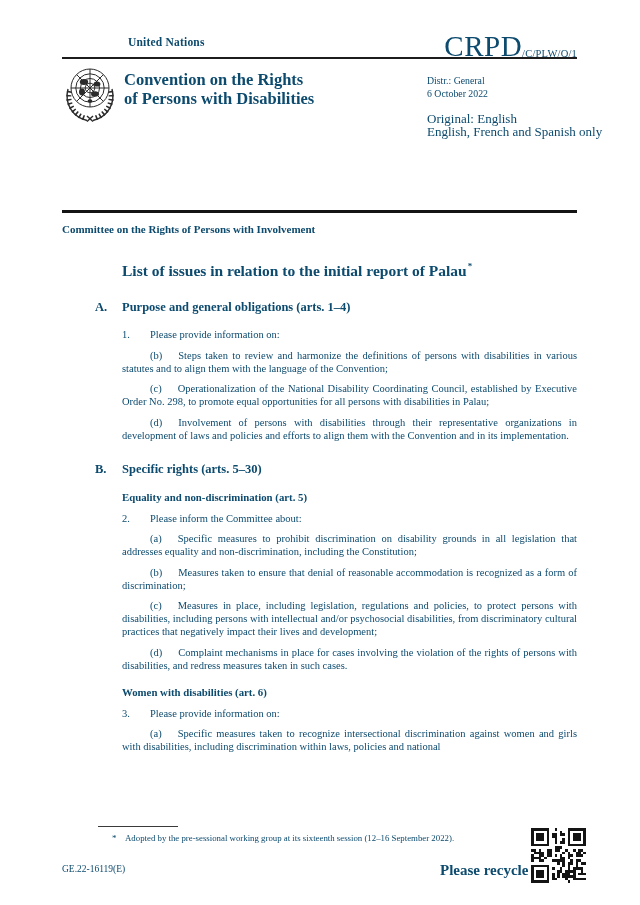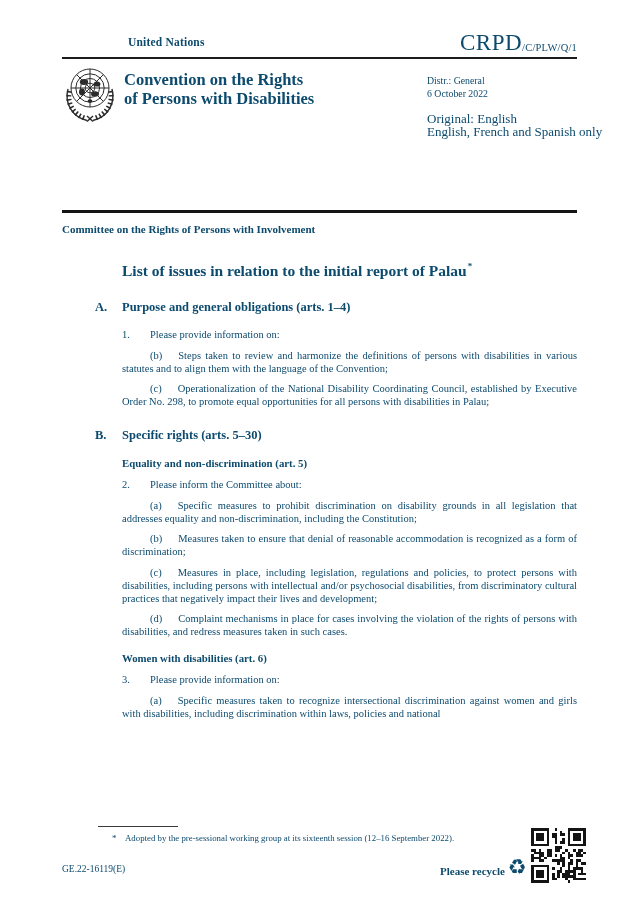--- a/index.html
+++ b/index.html
@@ -4,21 +4,21 @@
 <style>
   html,body{margin:0;padding:0;background:#9a9a9a;}
   .page{
     position:relative;width:640px;height:905px;background:#ffffff;
     font-family:"Liberation Serif", serif;color:#0c4a6e;overflow:hidden;
     margin:0 auto;box-shadow:0 0 4px rgba(0,0,0,.4);
   }
   
   .un-label{position:absolute;left:128px;top:36px;font-size:11.5px;font-weight:bold;letter-spacing:.2px;}
   .doc-symbol{position:absolute;right:63px;top:30px;white-space:nowrap;}
-  .doc-symbol .big{font-size:23px;font-weight:500;letter-spacing:.5px;margin-top:36px;}
+  .doc-symbol .big{font-size:29px;font-weight:500;letter-spacing:.5px;margin-top:36px;}
   .doc-symbol .small{font-size:10.5px;position:relative;top:1px;letter-spacing:.2px;}
   .header-rule{position:absolute;left:62px;top:57px;width:515px;height:2px;background:#1c1c1c;}
   .emblem{position:absolute;left:57px;top:63px;width:66px;height:64px;}
   .org-title{position:absolute;left:124px;top:70px;font-size:16.5px;font-weight:bold;line-height:19px;}
   .distr-block{position:absolute;left:427px;top:75px;font-size:9.8px;line-height:12.8px;}
   .orig-block{position:absolute;left:427px;top:113px;font-size:13px;line-height:12.8px;}
   
   .section-rule{position:absolute;left:62px;top:210px;width:515px;height:3px;background:#141414;}
   .main{position:absolute;left:62px;top:214px;width:515px;}
   .committee{margin:9px 0 0 0;font-size:11px;font-weight:bold;}
@@ -31,21 +31,21 @@
   p.para .pnum{display:inline-block;width:28px;}
   p.para.sub{text-indent:28px;}
   p.para.sub .gap{display:inline-block;width:16px;}
   p.subheading{margin:14px 0 8px 0;font-size:10.8px;font-weight:bold;line-height:13px;}
   
   .footnote-rule{position:absolute;left:98px;top:826px;width:80px;height:1px;background:#3a3a3a;}
   .footnote{position:absolute;left:112px;top:833px;width:390px;font-size:8.8px;line-height:11px;}
   .footnote .fn-marker{display:inline-block;width:13px;font-size:9px;}
   .ge-number{position:absolute;left:62px;top:864px;font-size:9.5px;}
   .recycle-row{position:absolute;left:440px;top:860px;display:flex;align-items:center;}
-  .recycle-label{font-size:11px;font-weight:bold;white-space:nowrap;}
+  .recycle-label{font-size:15px;font-weight:bold;white-space:nowrap;}
   .recycle-glyph{font-family:"DejaVu Sans",sans-serif;font-size:21px;line-height:21px;margin-left:3px;position:relative;top:-3px;}
   .qr{position:absolute;left:531px;top:828px;width:55px;height:55px;}
 </style>
 </head>
 <body>
 
 <div class="page">
 
   <div class="un-label">United Nations</div>
   <div class="doc-symbol"><span class="big">CRPD</span><span class="small">/C/PLW/Q/1</span></div>
@@ -101,20 +101,21 @@
     <div>
         <section>
           <div class="sec-head">
             <span class="sec-letter">A.</span>
             <span>Purpose and general obligations (arts. 1–4)</span>
           </div>
           <div class="blocks">
             <p class="para"><span class="pnum">1.</span><span class="gap"></span><span>Please provide information on:</span></p>
             <p class="para sub"><span class="plabel">(b)</span><span class="gap"></span><span>Steps taken to review and harmonize the definitions of persons with disabilities in various statutes and to align them with the language of the Convention;</span></p>
             <p class="para sub"><span class="plabel">(c)</span><span class="gap"></span><span>Operationalization of the National Disability Coordinating Council, established by Executive Order No. 298, to promote equal opportunities for all persons with disabilities in Palau;</span></p>
+            <p class="para sub"><span class="plabel">(d)</span><span class="gap"></span><span>Involvement of persons with disabilities through their representative organizations in development of laws and policies and efforts to align them with the Convention and in its implementation.</span></p>
           </div>
         </section>
         <section>
           <div class="sec-head">
             <span class="sec-letter">B.</span>
             <span>Specific rights (arts. 5–30)</span>
           </div>
           <div class="blocks">
             <p class="subheading">Equality and non-discrimination (art. 5)</p>
             <p class="para"><span class="pnum">2.</span><span class="gap"></span><span>Please inform the Committee about:</span></p>

